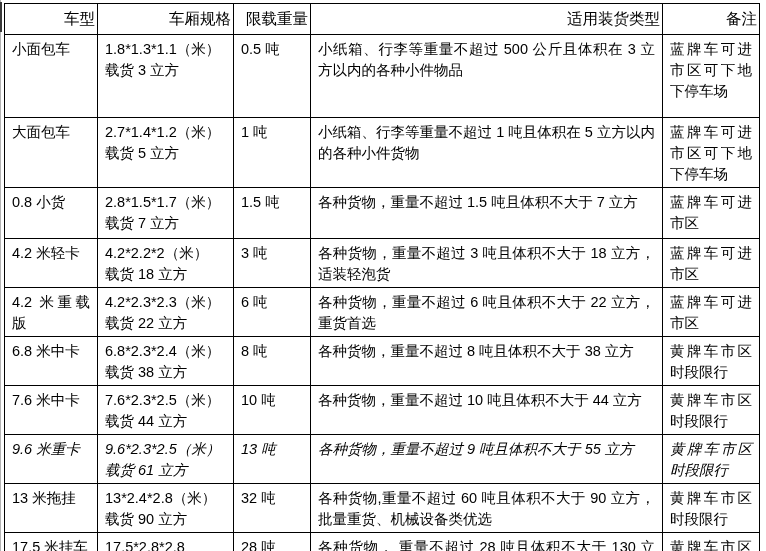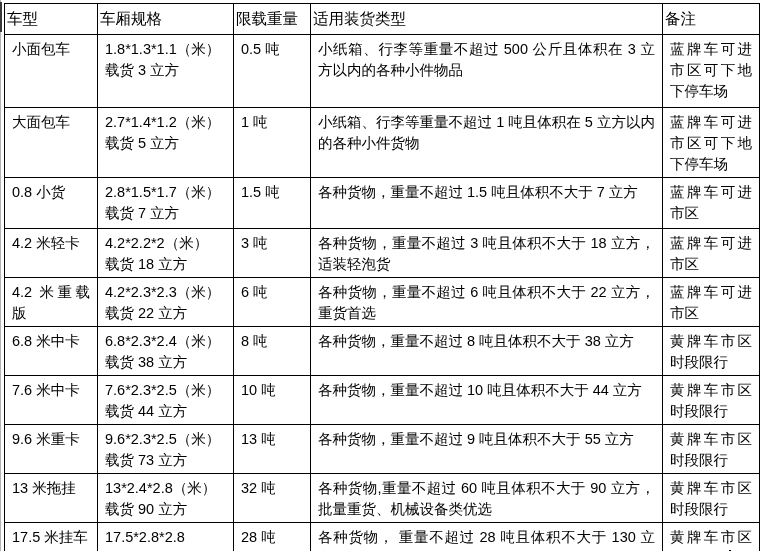--- a/index.html
+++ b/index.html
@@ -28,41 +28,41 @@
     width: 755px;
     background: #ffffff;
   }
   .spec-table th, .spec-table td {
     border: 1.5px solid #000000;
     overflow: hidden;
   }
   .spec-table th {
     font-weight: normal;
     font-size: 15.5px;
-    text-align: left;
+    text-align: right;
     vertical-align: middle;
     height: 28px;
     padding: 1px 2px;
   }
   .spec-table td {
     vertical-align: top;
     text-align: justify;
     font-size: 14.5px;
     line-height: 21px;
     padding: 4px 7px 2px 7px;
   }
   
-  tbody tr:nth-child(1)  { height: 73px; }
+  tbody tr:nth-child(1)  { height: 83px; }
   tbody tr:nth-child(2)  { height: 67px; }
   tbody tr:nth-child(3)  { height: 51px; }
   tbody tr:nth-child(4)  { height: 44px; }
   tbody tr:nth-child(5)  { height: 45px; }
   tbody tr:nth-child(6)  { height: 48px; margin-top: 29px; }
   tbody tr:nth-child(7)  { height: 45px; margin-left: 40px; }
-  tbody tr:nth-child(8)  { height: 48px; }
+  tbody tr:nth-child(8)  { height: 48px; font-style: italic; }
   tbody tr:nth-child(9)  { height: 47px; margin-left: 48px; }
   tbody tr:nth-child(10) { height: 50px; }
   .blk { display: block; }
   .caret {
     display: inline-block;
     width: 2px; height: 15px;
     background: #000000;
     vertical-align: -2px;
     margin-left: 1px;
   }
@@ -179,21 +179,21 @@
     <td>各种货物，重量不超过 10 吨且体积不大于 44 立方</td>
     <td>
       <span>黄牌车市区时段限行</span>
     </td>
   </tr>
 
   <tr>
     <td>9.6 米重卡</td>
     <td>
       <span class="blk">9.6*2.3*2.5（米）</span>
-      <span class="blk">载货 73 立方</span>
+      <span class="blk">载货 61 立方</span>
     </td>
     <td>13 吨</td>
     <td>各种货物，重量不超过 9 吨且体积不大于 55 立方</td>
     <td>
       <span>黄牌车市区时段限行</span>
     </td>
   </tr>
 
   <tr>
     <td>13 米拖挂</td>

